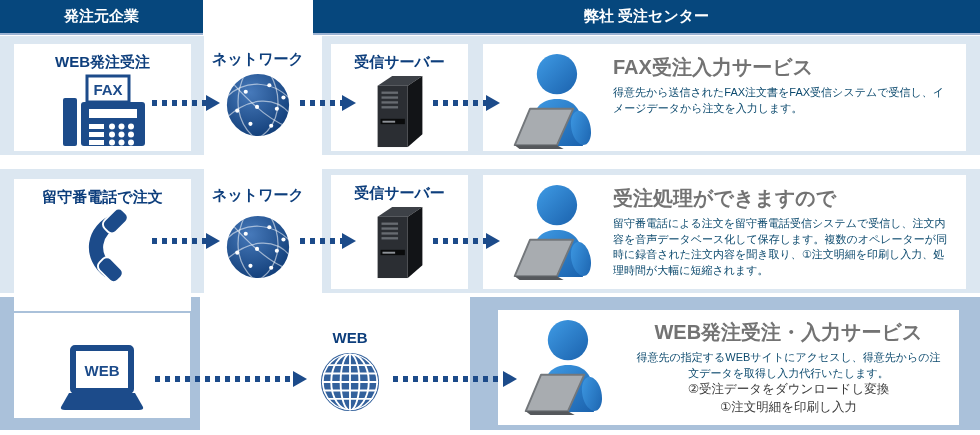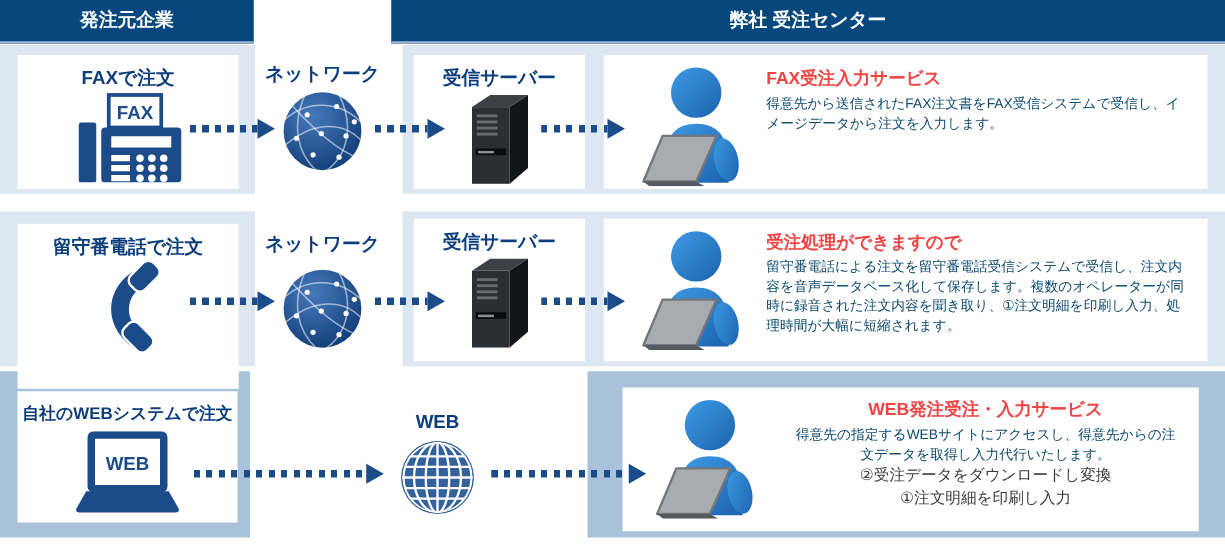--- a/index.html
+++ b/index.html
@@ -52,21 +52,21 @@
   #gl-r2{left:225px;top:214px;width:66px;height:66px}
   #gl-r3{left:319px;top:351px;width:62px;height:62px}
 
   .srv-svg{position:absolute;left:50%;transform:translateX(-50%);top:30px;width:64px;height:74px;}
 
   
   .svc-person{position:absolute;left:28px;top:9px;width:90px;height:96px;}
   #c-r3svc .svc-person{left:24px;}
   .svc-text{position:absolute;left:130px;top:10px;right:14px;}
   #c-r3svc .svc-text{left:134px;top:9px;text-align:center;}
-  .svc-title{font-weight:bold;font-size:14px;color:#ef4444;margin:0 0 4px 0;}
+  .svc-title{font-weight:bold;font-size:20px;color:#737373;margin:0 0 4px 0;}
   .svc-body{font-size:11px;color:#0c4a6e;line-height:1.42;}
   .svc-step{font-size:12.5px;color:#3b3b3b;line-height:1.42;}
 
   
   .arrow{position:absolute;display:flex;align-items:center;height:16px;}
   .arrow .dots{flex:1;height:6px;background:repeating-linear-gradient(90deg,#1c4b8a 0 5px,transparent 5px 10px);}
   .arrow .head{width:0;height:0;border-top:8px solid transparent;border-bottom:8px solid transparent;border-left:14px solid #1c4b8a;}
   #a-r1-1{left:152px;top:95px;width:68px}
   #a-r1-2{left:300px;top:95px;width:56px}
   #a-r1-3{left:433px;top:95px;width:67px}
@@ -89,21 +89,21 @@
   </div>
 
   <div class="panel" id="p-r1l"></div>
   <div class="panel" id="p-r1r"></div>
   <div class="panel" id="p-r2l"></div>
   <div class="panel" id="p-r2r"></div>
   <div class="panel dark" id="p-r3l"></div>
   <div class="panel dark" id="p-r3r"></div>
 
   <div class="card" id="c-r1src">
-    <div class="card-title">FAXで注文</div>
+    <div class="card-title">WEB発注受注</div>
     <svg class="src-icon" id="fax-svg" viewBox="0 0 96 72">
       <rect x="32" y="2" width="42" height="26" fill="#fff" stroke="#1c4b8a" stroke-width="3"></rect>
       <text x="53" y="21" font-size="15" font-weight="bold" fill="#1c4b8a" text-anchor="middle">FAX</text>
       <rect x="26" y="28" width="64" height="44" rx="3" fill="#1c4b8a"></rect>
       <rect x="8" y="24" width="14" height="48" rx="2" fill="#1c4b8a"></rect>
       <rect x="34" y="35" width="48" height="9" fill="#fff"></rect>
       <rect x="34" y="50" width="15" height="5" fill="#fff"></rect>
       <rect x="34" y="58" width="15" height="5" fill="#fff"></rect>
       <rect x="34" y="66" width="15" height="5" fill="#fff"></rect>
       <g fill="#fff">
@@ -281,21 +281,20 @@
   <div class="arrow" id="a-r2-2">
       <div class="dots"></div>
       <div class="head"></div>
     </div>
   <div class="arrow" id="a-r2-3">
       <div class="dots"></div>
       <div class="head"></div>
     </div>
 
   <div class="card" id="c-r3src">
-    <div class="card-title">自社のWEBシステムで注文</div>
     <svg class="src-icon" id="laptop-svg" viewBox="0 0 110 66">
       <rect x="26" y="3" width="58" height="43" rx="2" fill="#fff" stroke="#1c4b8a" stroke-width="6"></rect>
       <text x="55" y="31" font-size="15" font-weight="bold" fill="#1c4b8a" text-anchor="middle">WEB</text>
       <path d="M22,48 L88,48 L96,62 Q97,65 92,65 L18,65 Q13,65 14,62 Z" fill="#1c4b8a"></path>
     </svg>
   </div>
 
   <div class="net-label" id="nl-r3">WEB</div>
   <svg class="globe" id="gl-r3" viewBox="0 0 66 66">
     <defs>

